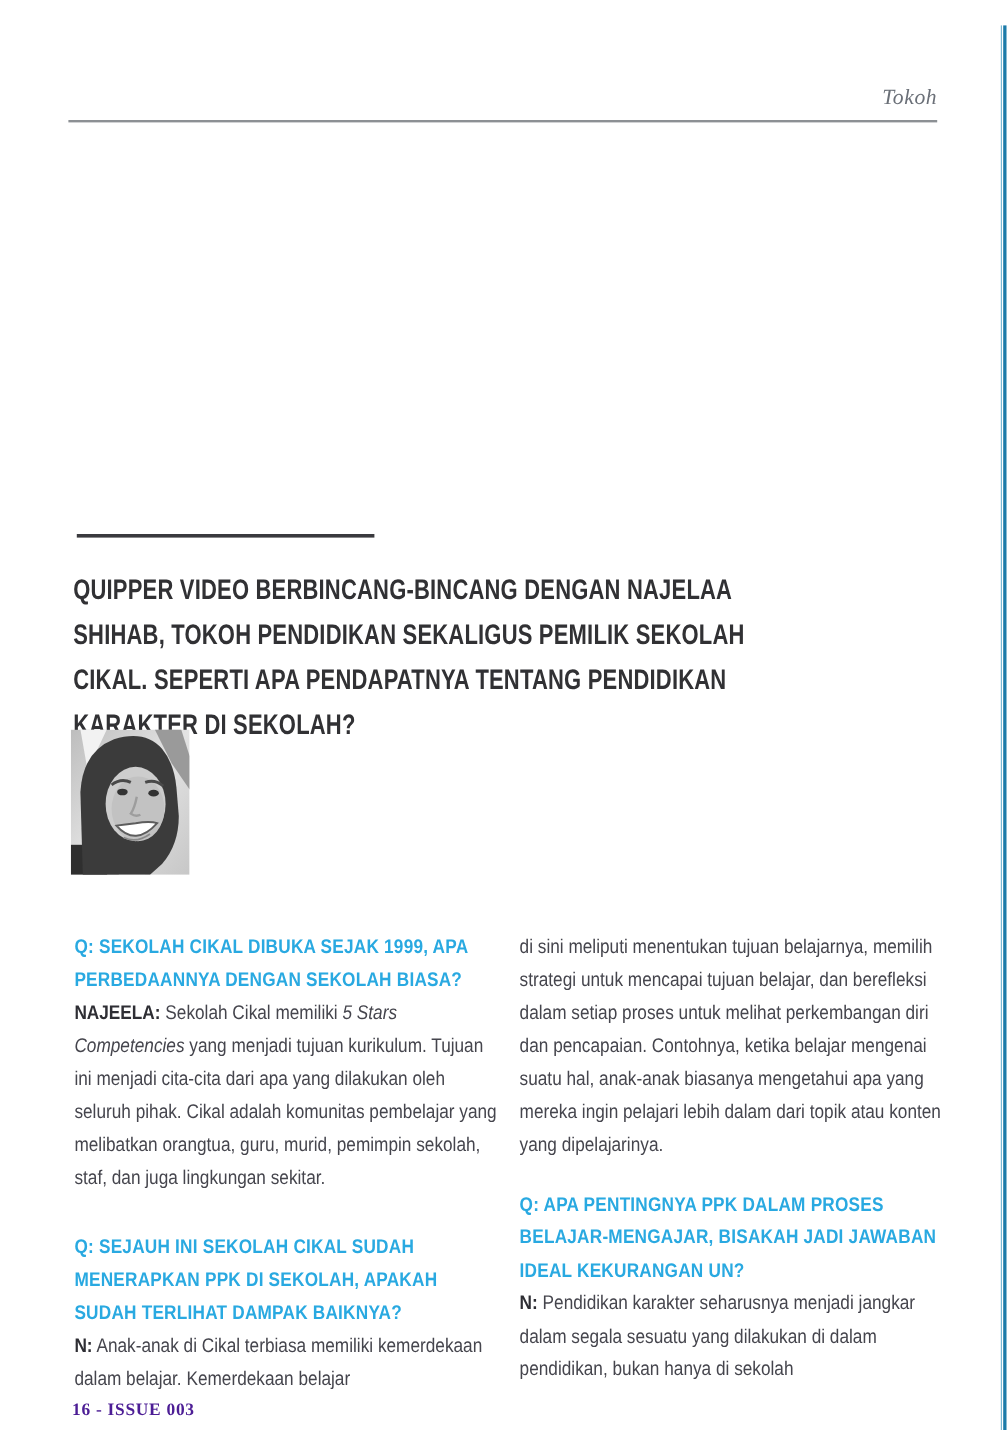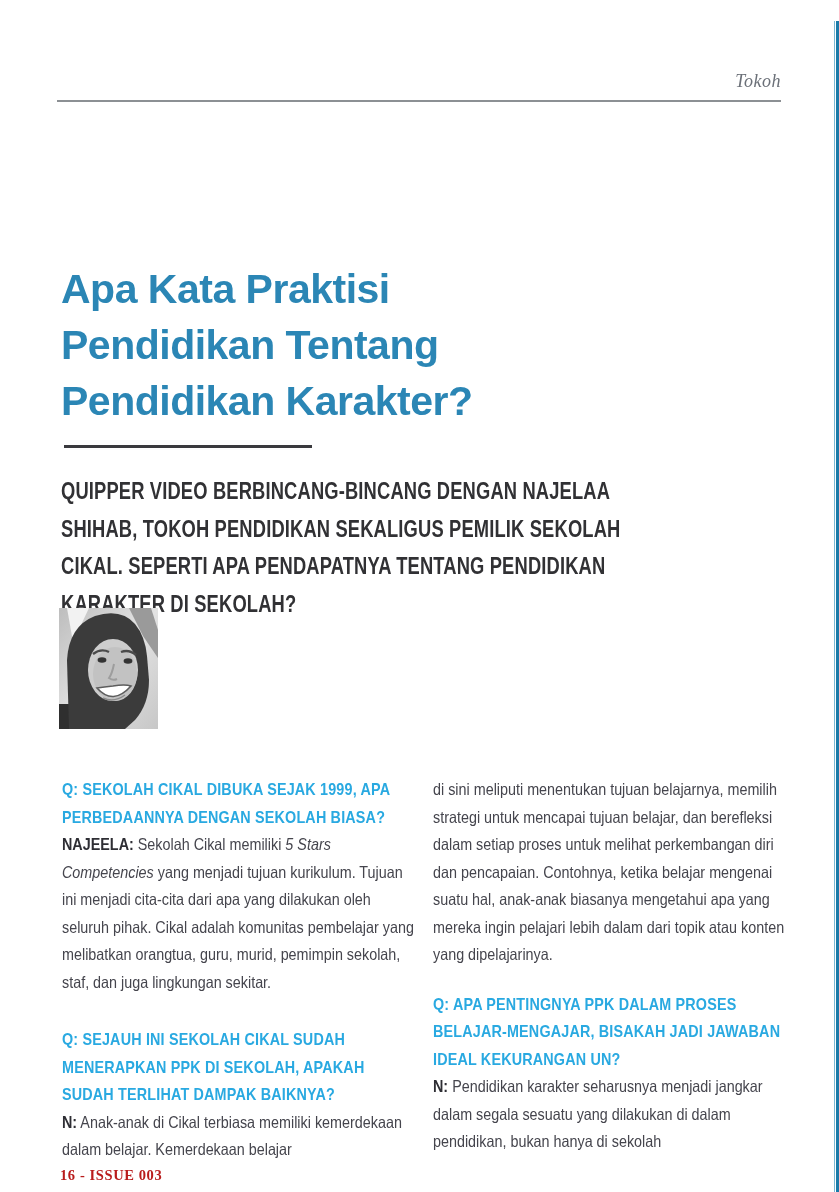--- a/index.html
+++ b/index.html
@@ -105,39 +105,34 @@
   .qa-block + .qa-block { margin-top: 30px; }
   .qa-column-right .qa-block + .qa-block { margin-top: 22px; }
 
   
   .page-footer {
     position: absolute; top: 1146px; left: 60px;
     font-family: "Liberation Serif", serif;
     font-weight: 700;
     font-size: 14.5px;
     letter-spacing: 0.6px;
-    color: #b91c1c;
+    color: #4c1d95;
   }
 </style>
 </head>
 <body>
 
 <div class="page">
 
   <div class="edge-accent-light"></div>
   <div class="edge-accent-dark"></div>
 
   <div class="category-label">Tokoh</div>
   <div class="header-rule"></div>
 
-  <h1 class="article-title" style="margin:0;">
-    <div>Apa Kata Praktisi</div>
-    <div>Pendidikan Tentang</div>
-    <div>Pendidikan Karakter?</div>
-  </h1>
   <div class="title-rule"></div>
 
   <div class="intro-paragraph">
     <div class="intro-line">QUIPPER VIDEO BERBINCANG-BINCANG DENGAN NAJELAA</div>
     <div class="intro-line">SHIHAB, TOKOH PENDIDIKAN SEKALIGUS PEMILIK SEKOLAH</div>
     <div class="intro-line">CIKAL. SEPERTI APA PENDAPATNYA TENTANG PENDIDIKAN</div>
     <div class="intro-line">KARAKTER DI SEKOLAH?</div>
   </div>
 
   <svg class="portrait-photo" viewBox="0 0 99 121" xmlns="http://www.w3.org/2000/svg" role="img">

